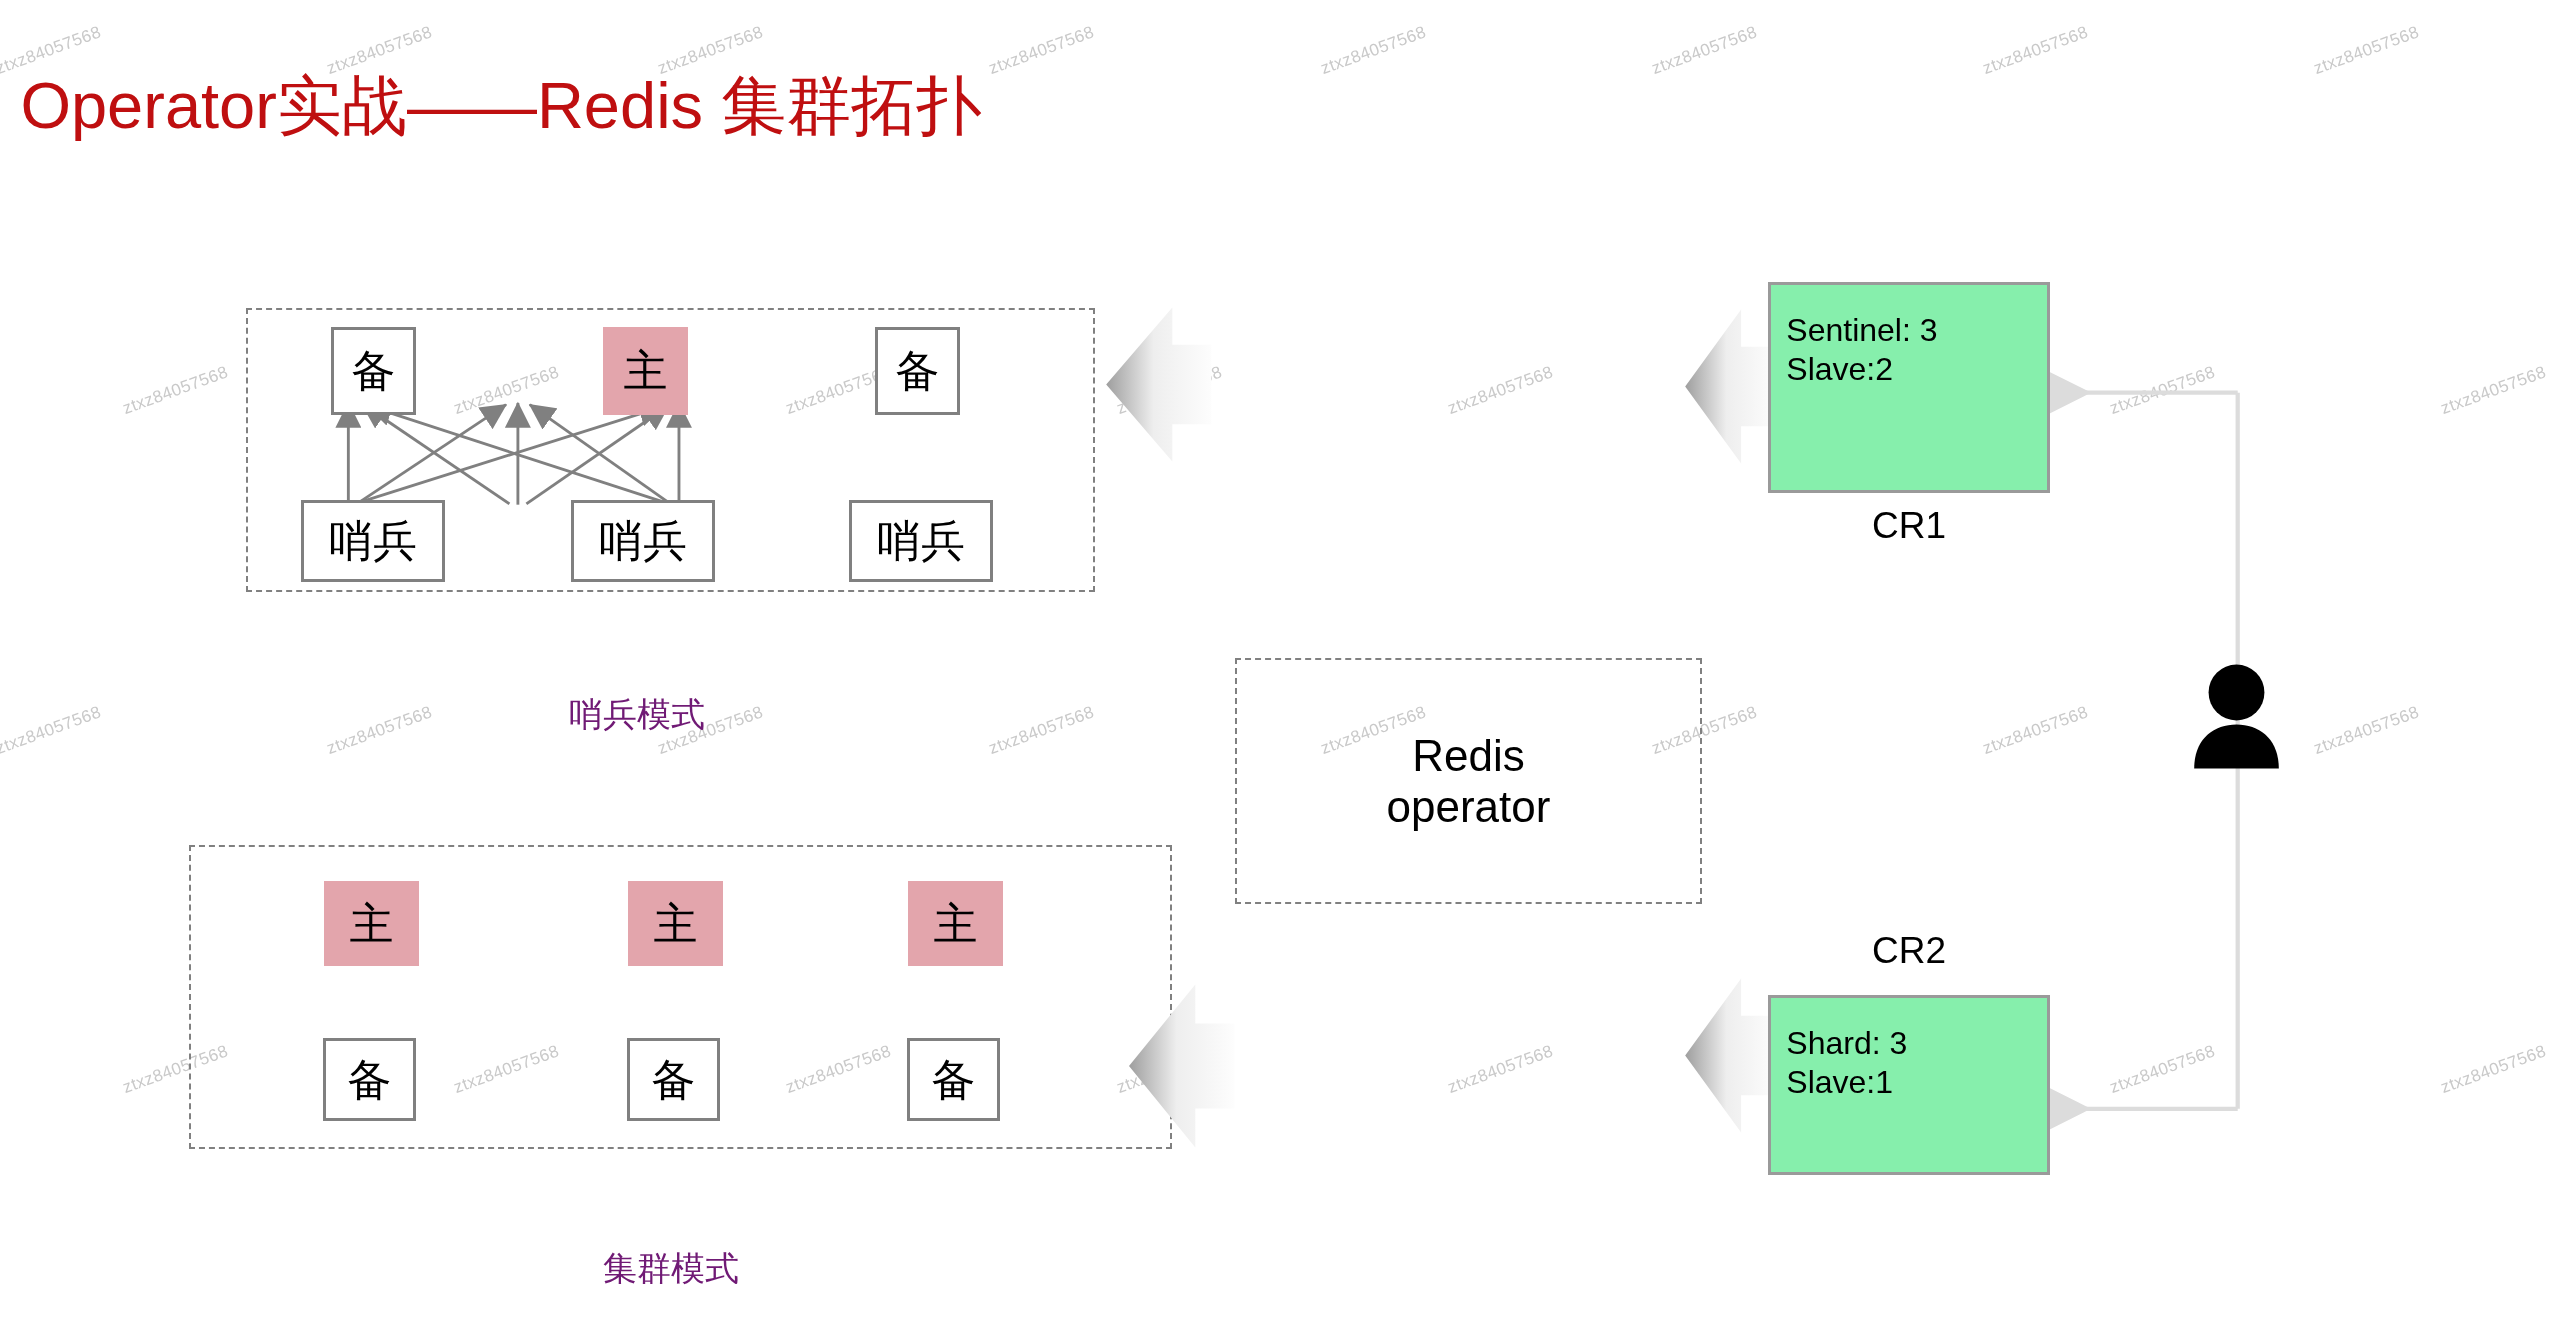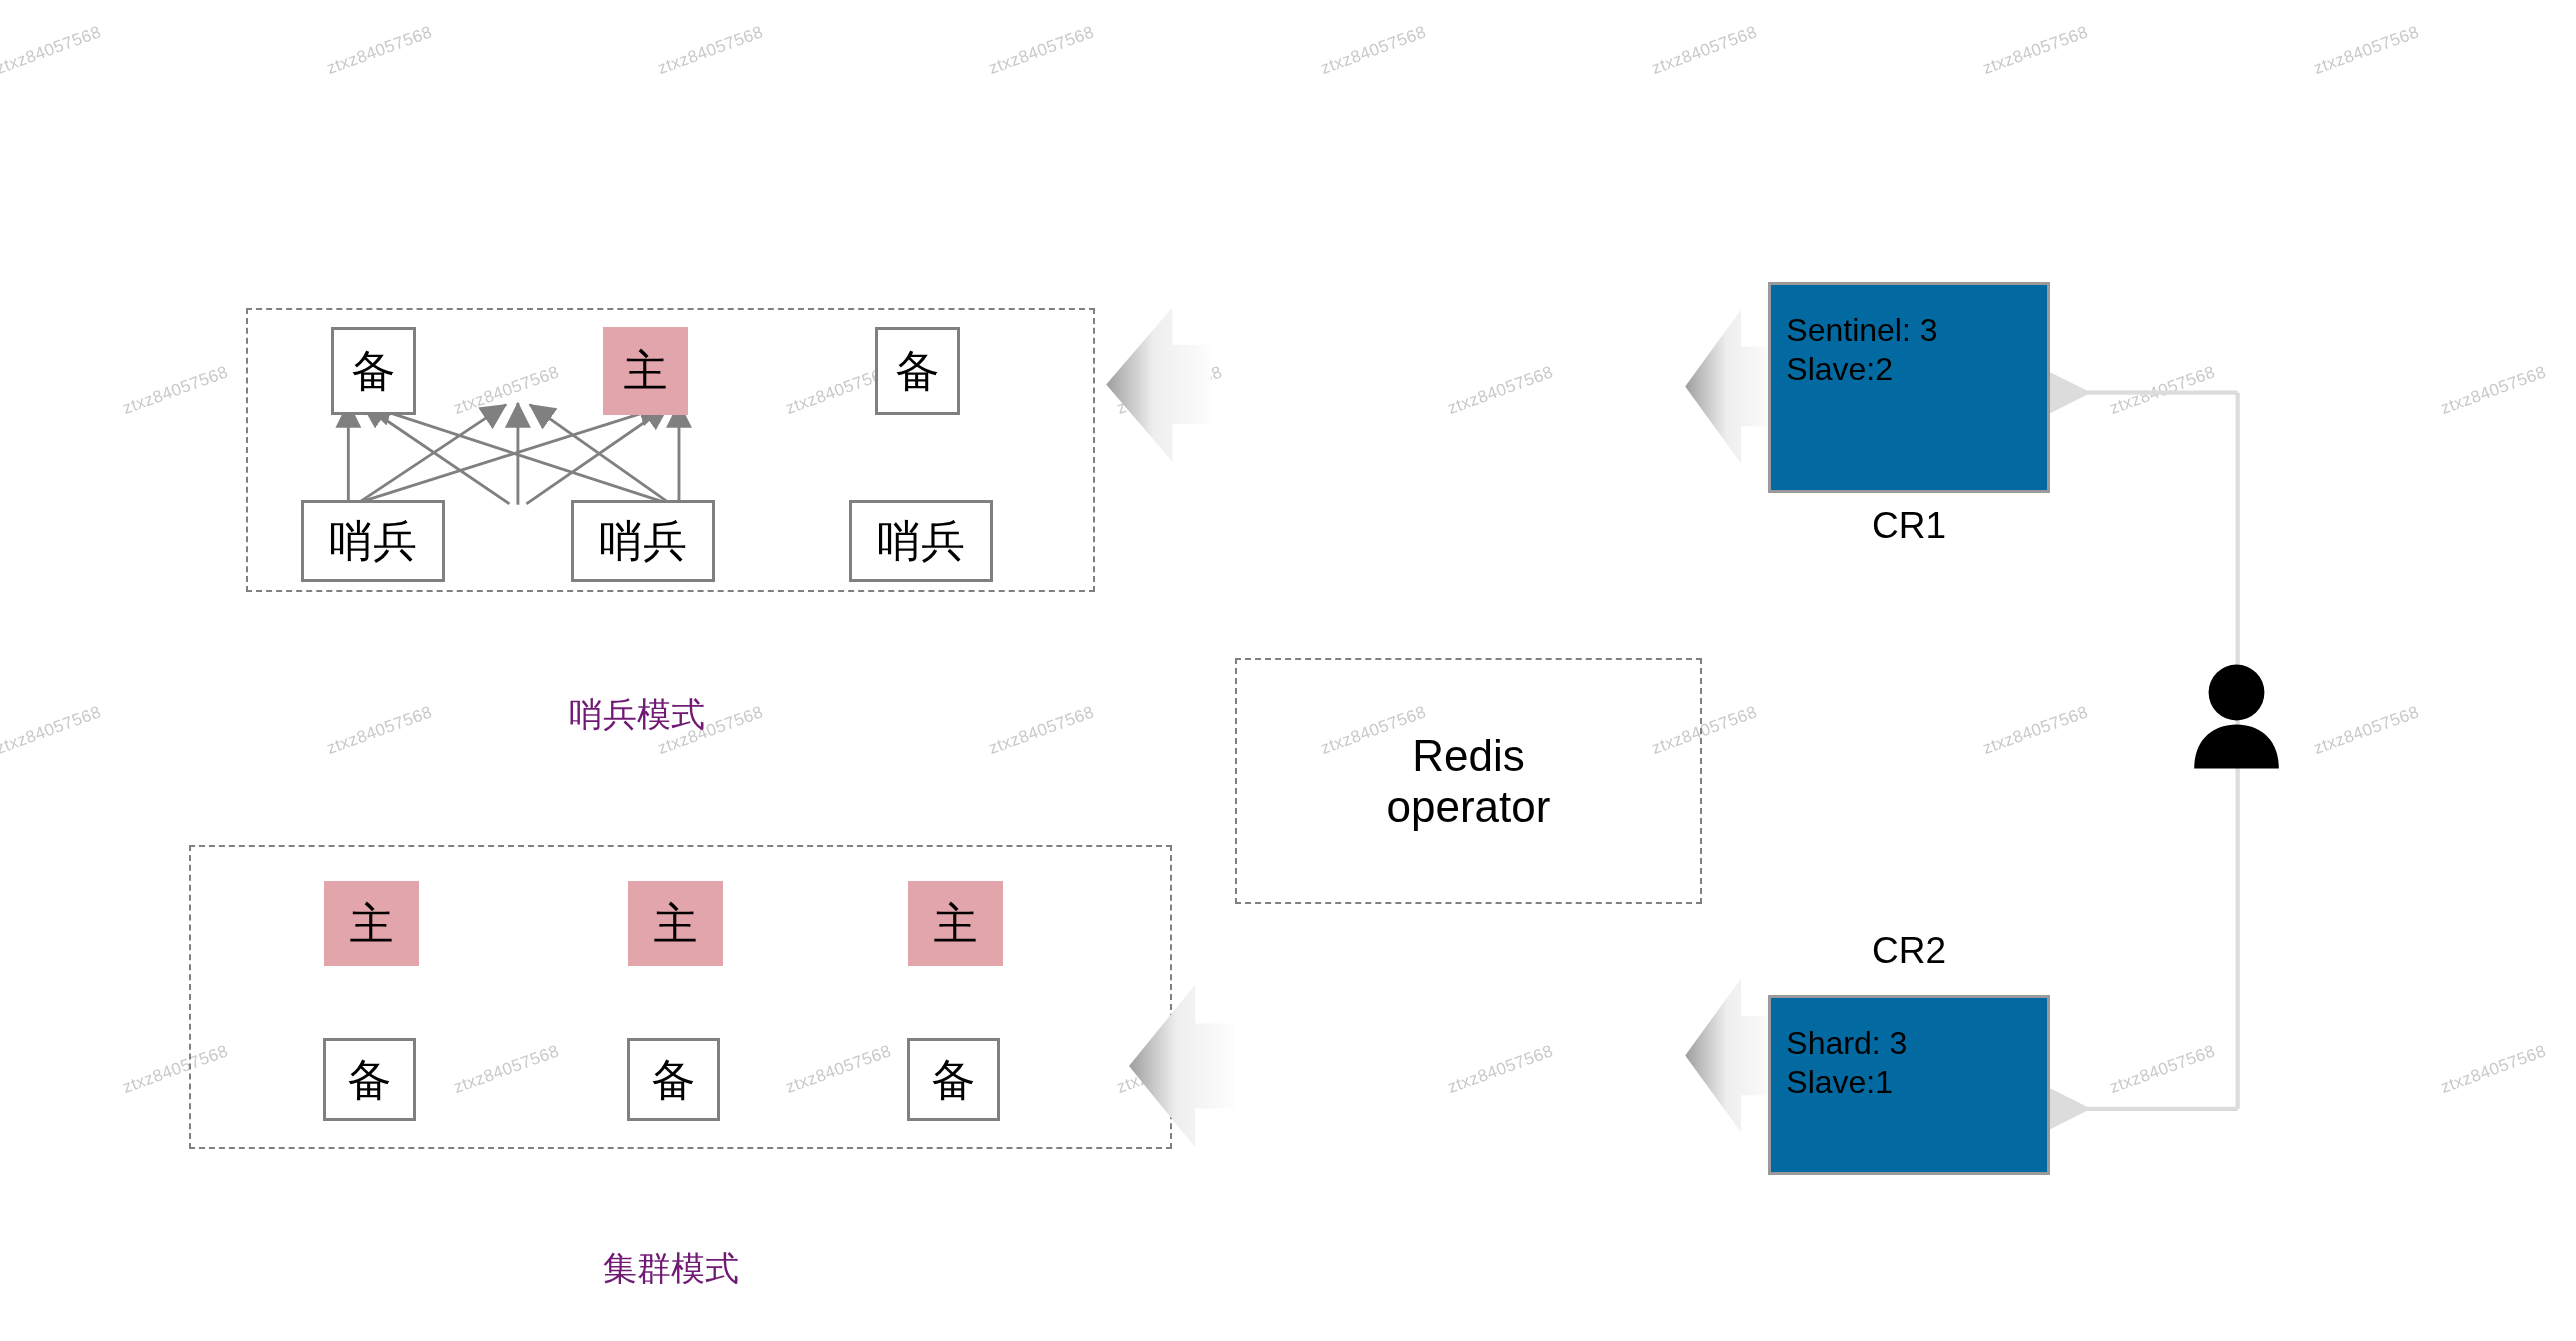--- a/index.html
+++ b/index.html
@@ -91,21 +91,21 @@
 
   
   .block-arrow {
     position: absolute;
     z-index: 9;
   }
 
   
   .cr-box {
     position: absolute;
-    background: #0369a1;
+    background: #86efac;
     border: 3.4px solid #9a9a9a;
     z-index: 12;
     padding: 25.5px 15.3px 0 15.3px;
   }
   .cr-line {
     font-size: 32px;
     line-height: 1.22;
     color: #000000;
     white-space: nowrap;
   }
@@ -186,20 +186,21 @@
       <div class="wm" style="left: 127px; top: 1078px; color: rgb(201, 201, 201); transform: rotate(-20deg);">ztxz84057568</div>
       <div class="wm" style="left: 458px; top: 1078px; color: rgb(201, 201, 201); transform: rotate(-20deg);">ztxz84057568</div>
       <div class="wm" style="left: 790px; top: 1078px; color: rgb(201, 201, 201); transform: rotate(-20deg);">ztxz84057568</div>
       <div class="wm" style="left: 1121px; top: 1078px; color: rgb(201, 201, 201); transform: rotate(-20deg);">ztxz84057568</div>
       <div class="wm" style="left: 1452px; top: 1078px; color: rgb(201, 201, 201); transform: rotate(-20deg);">ztxz84057568</div>
       <div class="wm" style="left: 1783px; top: 1078px; color: rgb(201, 201, 201); transform: rotate(-20deg);">ztxz84057568</div>
       <div class="wm" style="left: 2114px; top: 1078px; color: rgb(201, 201, 201); transform: rotate(-20deg);">ztxz84057568</div>
       <div class="wm" style="left: 2445px; top: 1078px; color: rgb(201, 201, 201); transform: rotate(-20deg);">ztxz84057568</div>
     </div>
 
+  <div id="page-title">Operator实战——Redis 集群拓扑</div>
 
   <div class="group-box" style="left:246px; top:308px; width:849px; height:284px;"></div>
 
   <svg id="sentinel-links" viewBox="0 0 1000 335">
     <defs>
       <marker id="ah" markerWidth="10" markerHeight="9" refX="8.6" refY="4.5" orient="auto" markerUnits="strokeWidth">
         <path d="M0,0 L9,4.5 L0,9 z" fill="#808080"></path>
       </marker>
     </defs>
     <g stroke="#808080" stroke-width="3.4" fill="none" marker-end="url(#ah)">

